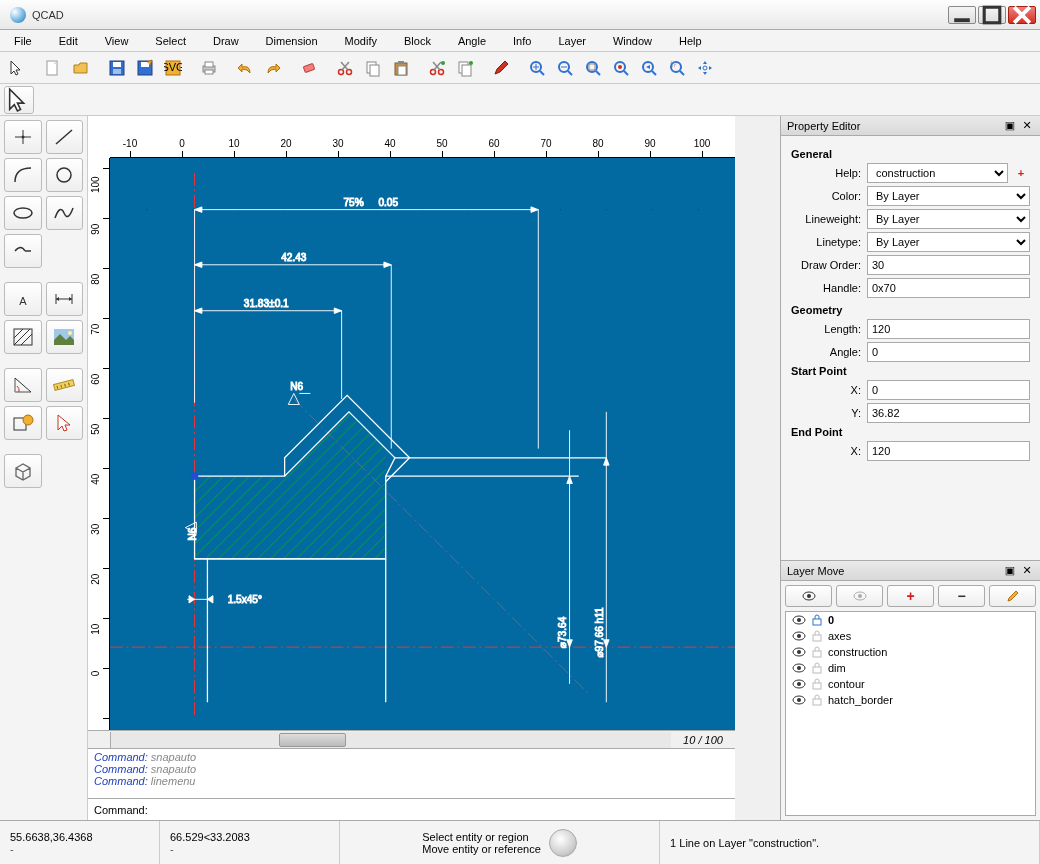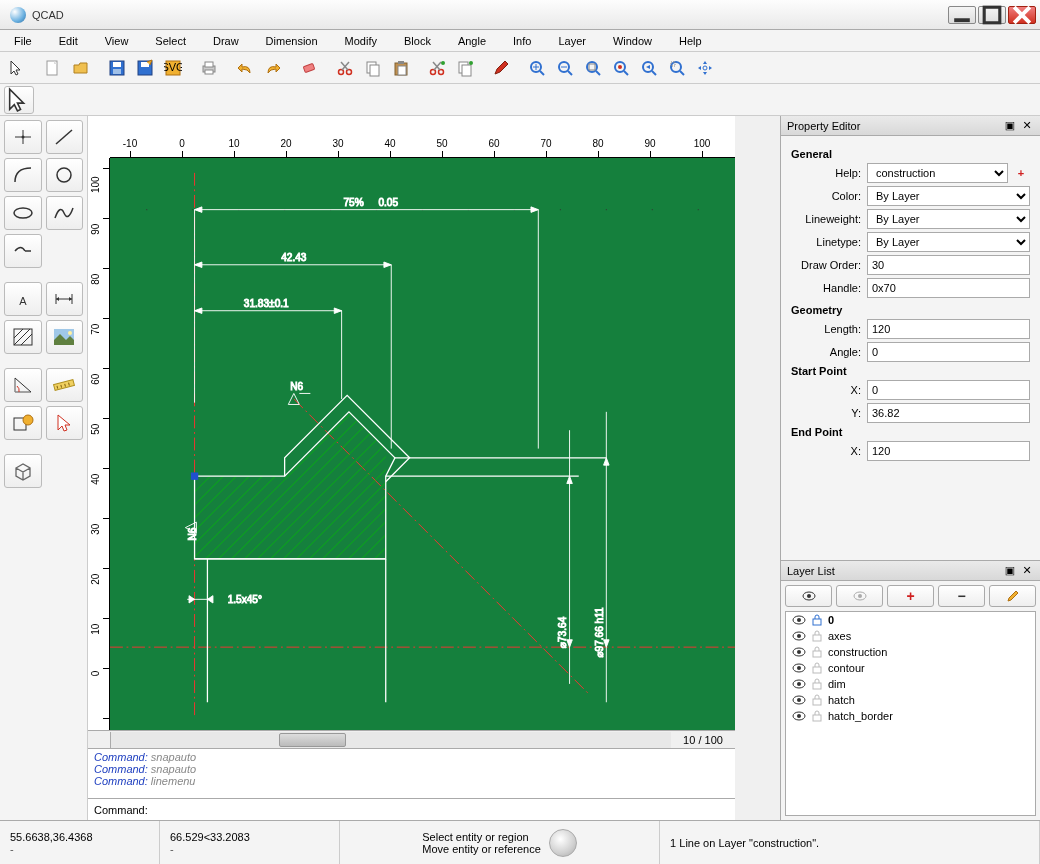--- a/index.html
+++ b/index.html
@@ -44,23 +44,23 @@
 .tab .tab-close { width: 14px; height: 14px; background: #e04030; border-radius: 2px; color: #fff; display: flex; align-items: center; justify-content: center; font-size: 10px; line-height: 1; }
 
 .canvaswrap { flex: 1; position: relative; background: #fff; min-height: 0; display: flex; flex-direction: column; }
 .ruler-h { height: 22px; background: #fff; border-bottom: 1px solid #000; position: relative; margin-left: 22px; overflow: hidden; margin-top: 20px; }
 .ruler-h span { position: absolute; top: 2px; font-size: 10px; transform: translateX(-50%); }
 .ruler-h .tick { position: absolute; bottom: 0; width: 1px; height: 6px; background: #000; }
 .canvasrow { flex: 1; display: flex; min-height: 0; }
 .ruler-v { width: 22px; background: #fff; border-right: 1px solid #000; position: relative; overflow: hidden; }
 .ruler-v span { position: absolute; left: 2px; font-size: 10px; writing-mode: vertical-rl; transform: translateY(50%) rotate(180deg); }
 .ruler-v .tick { position: absolute; right: 0; height: 1px; width: 6px; background: #000; }
-.canvas { flex: 1; background: #15803d; position: relative; overflow: hidden; }
+.canvas { flex: 1; background: #0369a1; position: relative; overflow: hidden; }
 .canvas svg { position: absolute; inset: 0; }
-.hscroll { height: 18px; display: flex; align-items: center; border-top: 1px solid #aaa; background: #f0f0f0; }
+.hscroll { height: 18px; display: flex; align-items: center; border-top: 1px solid #aaa; background: #f0f0f0; font-style: italic; }
 .hscroll .track { flex: 1; height: 16px; background: #e8e8e8; position: relative; margin-left: 22px; border-left:1px solid #aaa; }
 .hscroll .thumb { position: absolute; left: 30%; width: 12%; top: 1px; bottom: 1px; background: linear-gradient(#ddd,#bbb); border: 1px solid #999; border-radius: 2px; }
 .hscroll .zoom { width: 64px; text-align: center; }
 
 
 .cmdlog { height: 50px; background: #fff; border-top: 1px solid #aaa; padding: 2px 6px; overflow: auto; }
 .cmdlog .line { color: #888; font-style: italic; }
 .cmdlog .cmdlabel { color: #2040c0; font-style: italic; }
 
 
@@ -656,21 +656,21 @@
           <span class="plabel bold">End Point</span>
         </div>
       <div class="proprow">
         <span class="plabel">X:</span>
         <input value="120" style="">
       </div>
     </div>
 
     <div class="layerpanel">
       <div class="panel-hdr">
-        <span>Layer List</span>
+        <span>Layer Move</span>
         <div class="spacer"></div>
         <div class="pinbtn">▣</div>
         <div class="xbtn">✕</div>
       </div>
       <div class="layer-toolbar">
         <div class="lbtn">
             <svg class="ico-eye" viewBox="0 0 14 10">
               <ellipse cx="7" cy="5" rx="6" ry="4" fill="none" stroke="#333"></ellipse>
               <circle cx="7" cy="5" r="2" fill="#333"></circle>
             </svg>
@@ -729,43 +729,32 @@
           </div>
           <div class="layerrow">
             <svg class="ico-eye" viewBox="0 0 14 10">
               <ellipse cx="7" cy="5" rx="6" ry="4" fill="none" stroke="#333"></ellipse>
               <circle cx="7" cy="5" r="2" fill="#333"></circle>
             </svg>
             <svg class="ico-lock" viewBox="0 0 10 12">
               <rect x="1" y="5" width="8" height="6" fill="none" stroke="#bbb"></rect>
               <path d="M3 5 V3 A2 2 0 0 1 7 3 V5" fill="none" stroke="#bbb"></path>
             </svg>
-            <span>contour</span>
+            <span>dim</span>
           </div>
           <div class="layerrow">
             <svg class="ico-eye" viewBox="0 0 14 10">
               <ellipse cx="7" cy="5" rx="6" ry="4" fill="none" stroke="#333"></ellipse>
               <circle cx="7" cy="5" r="2" fill="#333"></circle>
             </svg>
             <svg class="ico-lock" viewBox="0 0 10 12">
               <rect x="1" y="5" width="8" height="6" fill="none" stroke="#bbb"></rect>
               <path d="M3 5 V3 A2 2 0 0 1 7 3 V5" fill="none" stroke="#bbb"></path>
             </svg>
-            <span>dim</span>
-          </div>
-          <div class="layerrow">
-            <svg class="ico-eye" viewBox="0 0 14 10">
-              <ellipse cx="7" cy="5" rx="6" ry="4" fill="none" stroke="#333"></ellipse>
-              <circle cx="7" cy="5" r="2" fill="#333"></circle>
-            </svg>
-            <svg class="ico-lock" viewBox="0 0 10 12">
-              <rect x="1" y="5" width="8" height="6" fill="none" stroke="#bbb"></rect>
-              <path d="M3 5 V3 A2 2 0 0 1 7 3 V5" fill="none" stroke="#bbb"></path>
-            </svg>
-            <span>hatch</span>
+            <span>contour</span>
           </div>
           <div class="layerrow">
             <svg class="ico-eye" viewBox="0 0 14 10">
               <ellipse cx="7" cy="5" rx="6" ry="4" fill="none" stroke="#333"></ellipse>
               <circle cx="7" cy="5" r="2" fill="#333"></circle>
             </svg>
             <svg class="ico-lock" viewBox="0 0 10 12">
               <rect x="1" y="5" width="8" height="6" fill="none" stroke="#bbb"></rect>
               <path d="M3 5 V3 A2 2 0 0 1 7 3 V5" fill="none" stroke="#bbb"></path>
             </svg>

